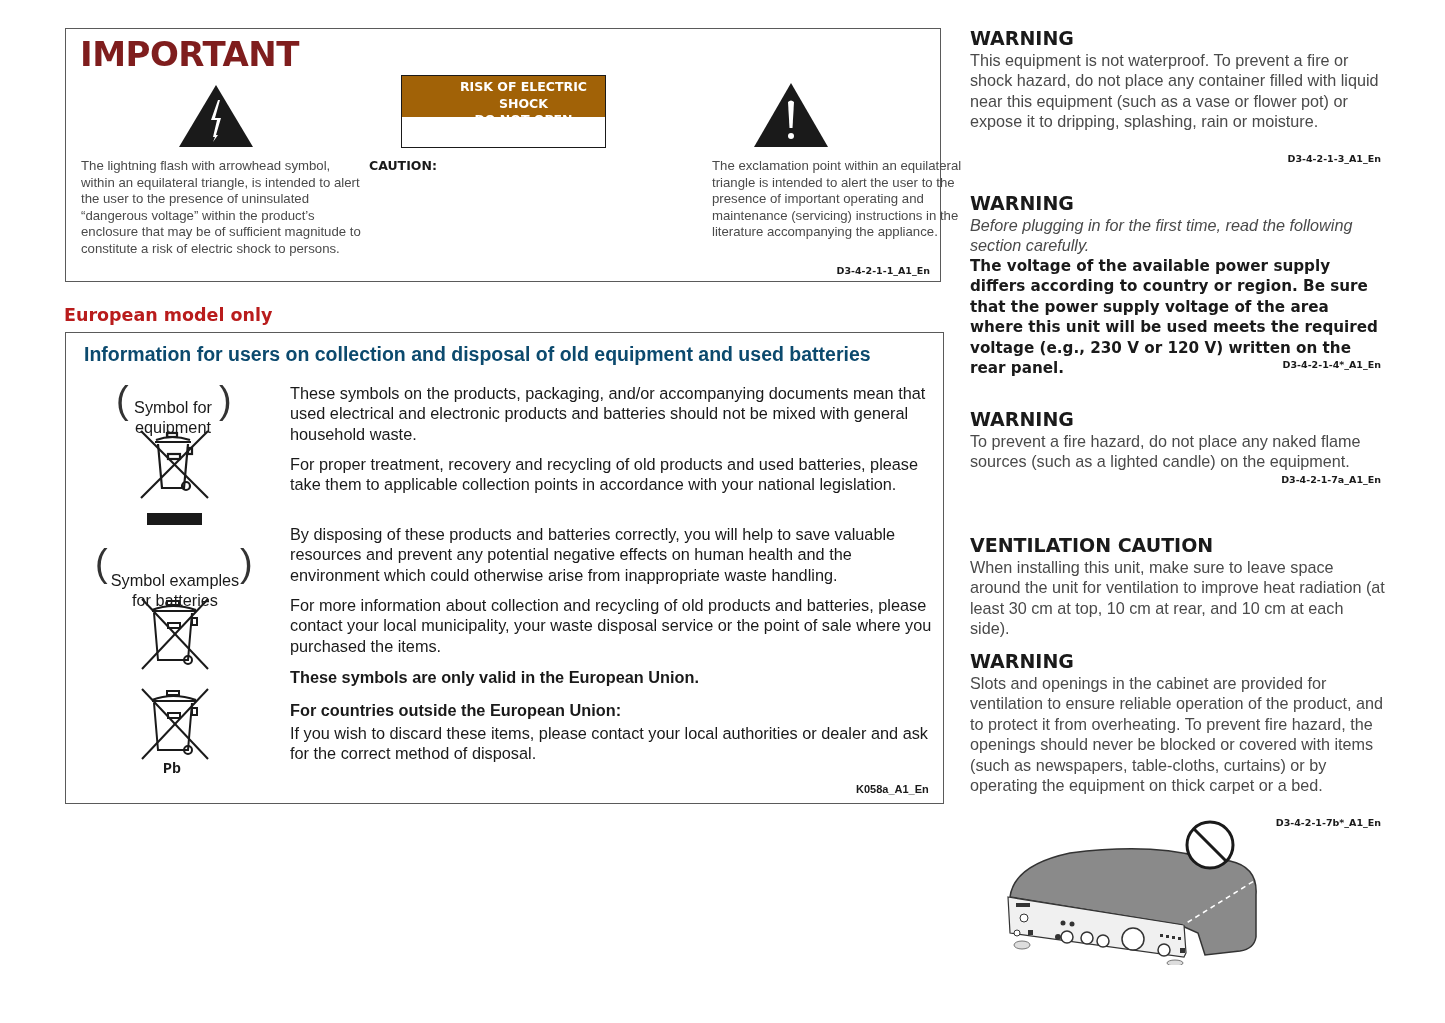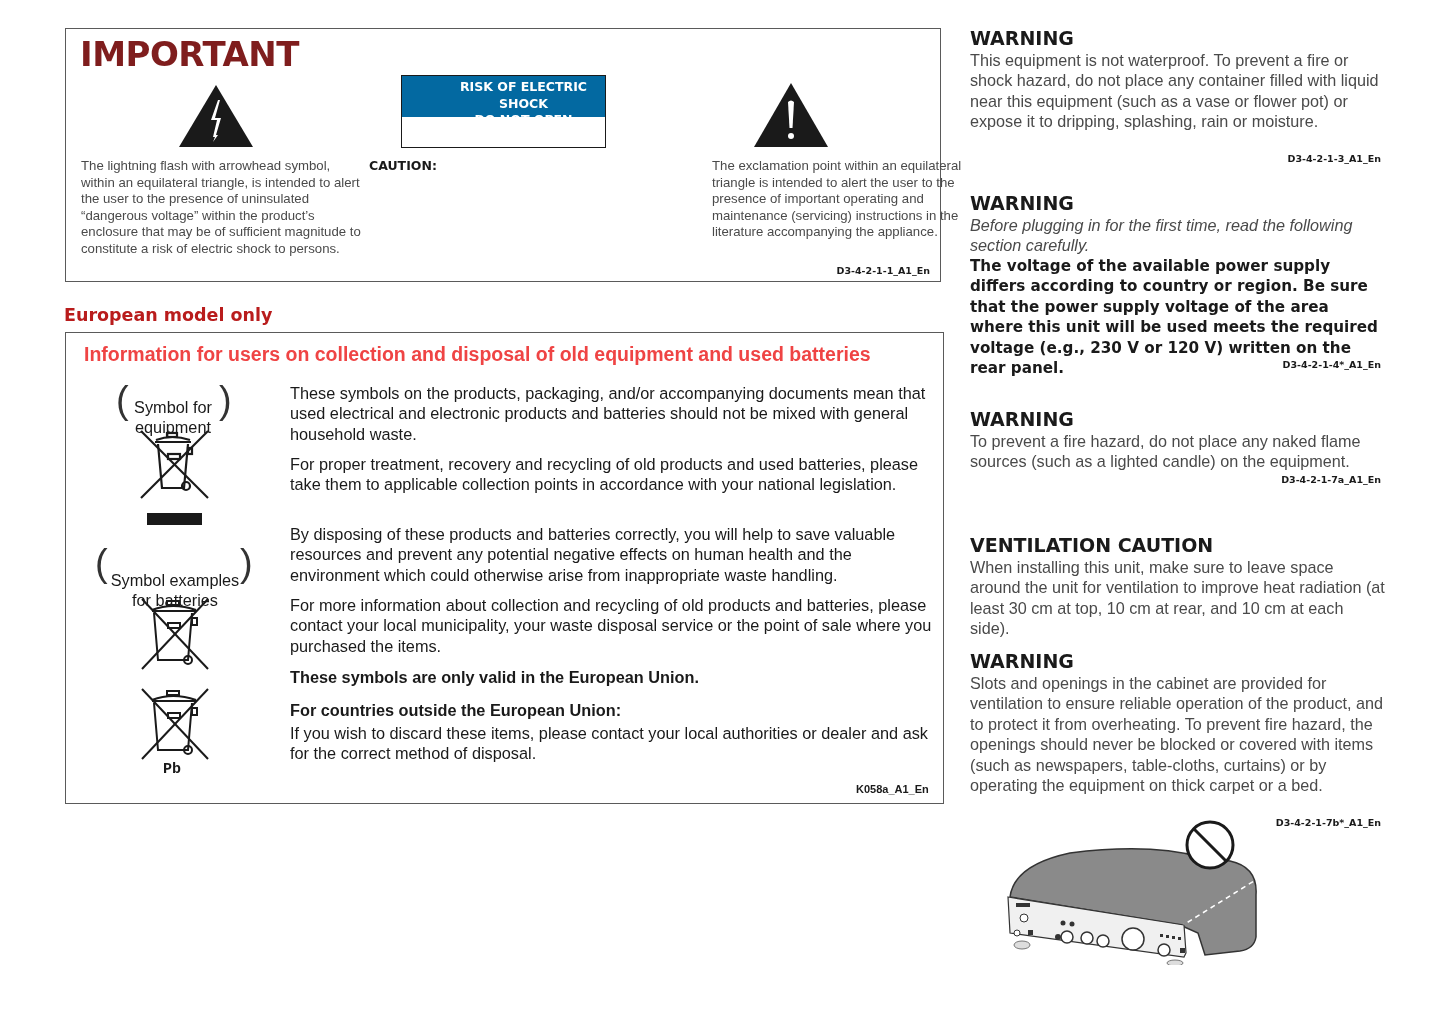--- a/index.html
+++ b/index.html
@@ -13,26 +13,26 @@
   .small-grey { font-family:"Liberation Sans", sans-serif; font-size:13.2px; line-height:16.6px; color:#4a4a4a; }
   #lightning-text { left:81px; top:158px; width:280px; }
   #caution-text-block { left:369px; top:158px; width:275px; }
   #caution-sub-label { font-family:"DejaVu Sans", sans-serif; font-weight:bold; font-size:12.5px; color:#1a1a1a; line-height:16px; }
   #exclaim-text { left:680px; top:158px; width:275px;margin-left:32px; }
   .code { font-family:"DejaVu Sans", sans-serif; font-weight:bold; font-size:9.5px; color:#1a1a1a; }
   #code-1 { right:515px; top:265px;text-align:right; }
 
   #caution-sign { left:401px; top:75px; width:205px; height:73px; border:1.5px solid #1a1a1a; box-sizing:border-box; }
   #caution-sign-top { height:30px; display:flex; align-items:center; justify-content:center; font-family:"DejaVu Sans", sans-serif; font-size:21px; font-weight:bold; color:#1a1a1a; letter-spacing:0px; }
-  #caution-sign-bottom { background:#0369a1; height:41px; color:#fff; font-family:"DejaVu Sans", sans-serif; font-weight:bold; font-size:12.5px; text-align:center; line-height:16.5px; padding-top:3px; box-sizing:border-box;padding-left:40px; }
+  #caution-sign-bottom { background:#a16207; height:41px; color:#fff; font-family:"DejaVu Sans", sans-serif; font-weight:bold; font-size:12.5px; text-align:center; line-height:16.5px; padding-top:3px; box-sizing:border-box;padding-left:40px; }
 
   
   #euro-heading { left:64px; top:305px; font-family:"DejaVu Sans", sans-serif; font-weight:bold; font-size:17.5px; color:#b91c1c; }
   #euro-box { left:65px; top:332px; width:879px; height:472px; border:1px solid #5a5a5a; box-sizing:border-box; }
-  #euro-title { left:84px; top:343px; font-family:"Liberation Sans", sans-serif; font-weight:bold; font-size:19.5px; color:#ef4444;text-align:right; }
+  #euro-title { left:84px; top:343px; font-family:"Liberation Sans", sans-serif; font-weight:bold; font-size:19.5px; color:#0c4a6e;text-align:right; }
   .euro-p { font-family:"Liberation Sans", sans-serif; font-size:16.3px; line-height:20.4px; color:#1a1a1a; left:290px; width:645px; }
   .euro-bold { font-weight:bold; }
   .sym-label { font-family:"Liberation Sans", sans-serif; font-size:16.3px; line-height:20px; color:#1a1a1a; text-align:center; }
   .paren { font-family:"Liberation Sans", sans-serif; font-size:38px; font-weight:200; color:#333; line-height:40px; }
   #code-2 { left:856px; top:783px; font-family:"Liberation Sans", sans-serif; font-weight:bold; font-size:11px; color:#1a1a1a; }
 
   
   .rc-head { left:970px; font-family:"DejaVu Sans", sans-serif; font-weight:bold; font-size:19px; color:#1a1a1a; }
   .rc-body { left:970px; width:415px; font-family:"Liberation Sans", sans-serif; font-size:16.2px; line-height:20.4px; color:#4a4a4a; }
   .rc-italic { font-style:italic; }

